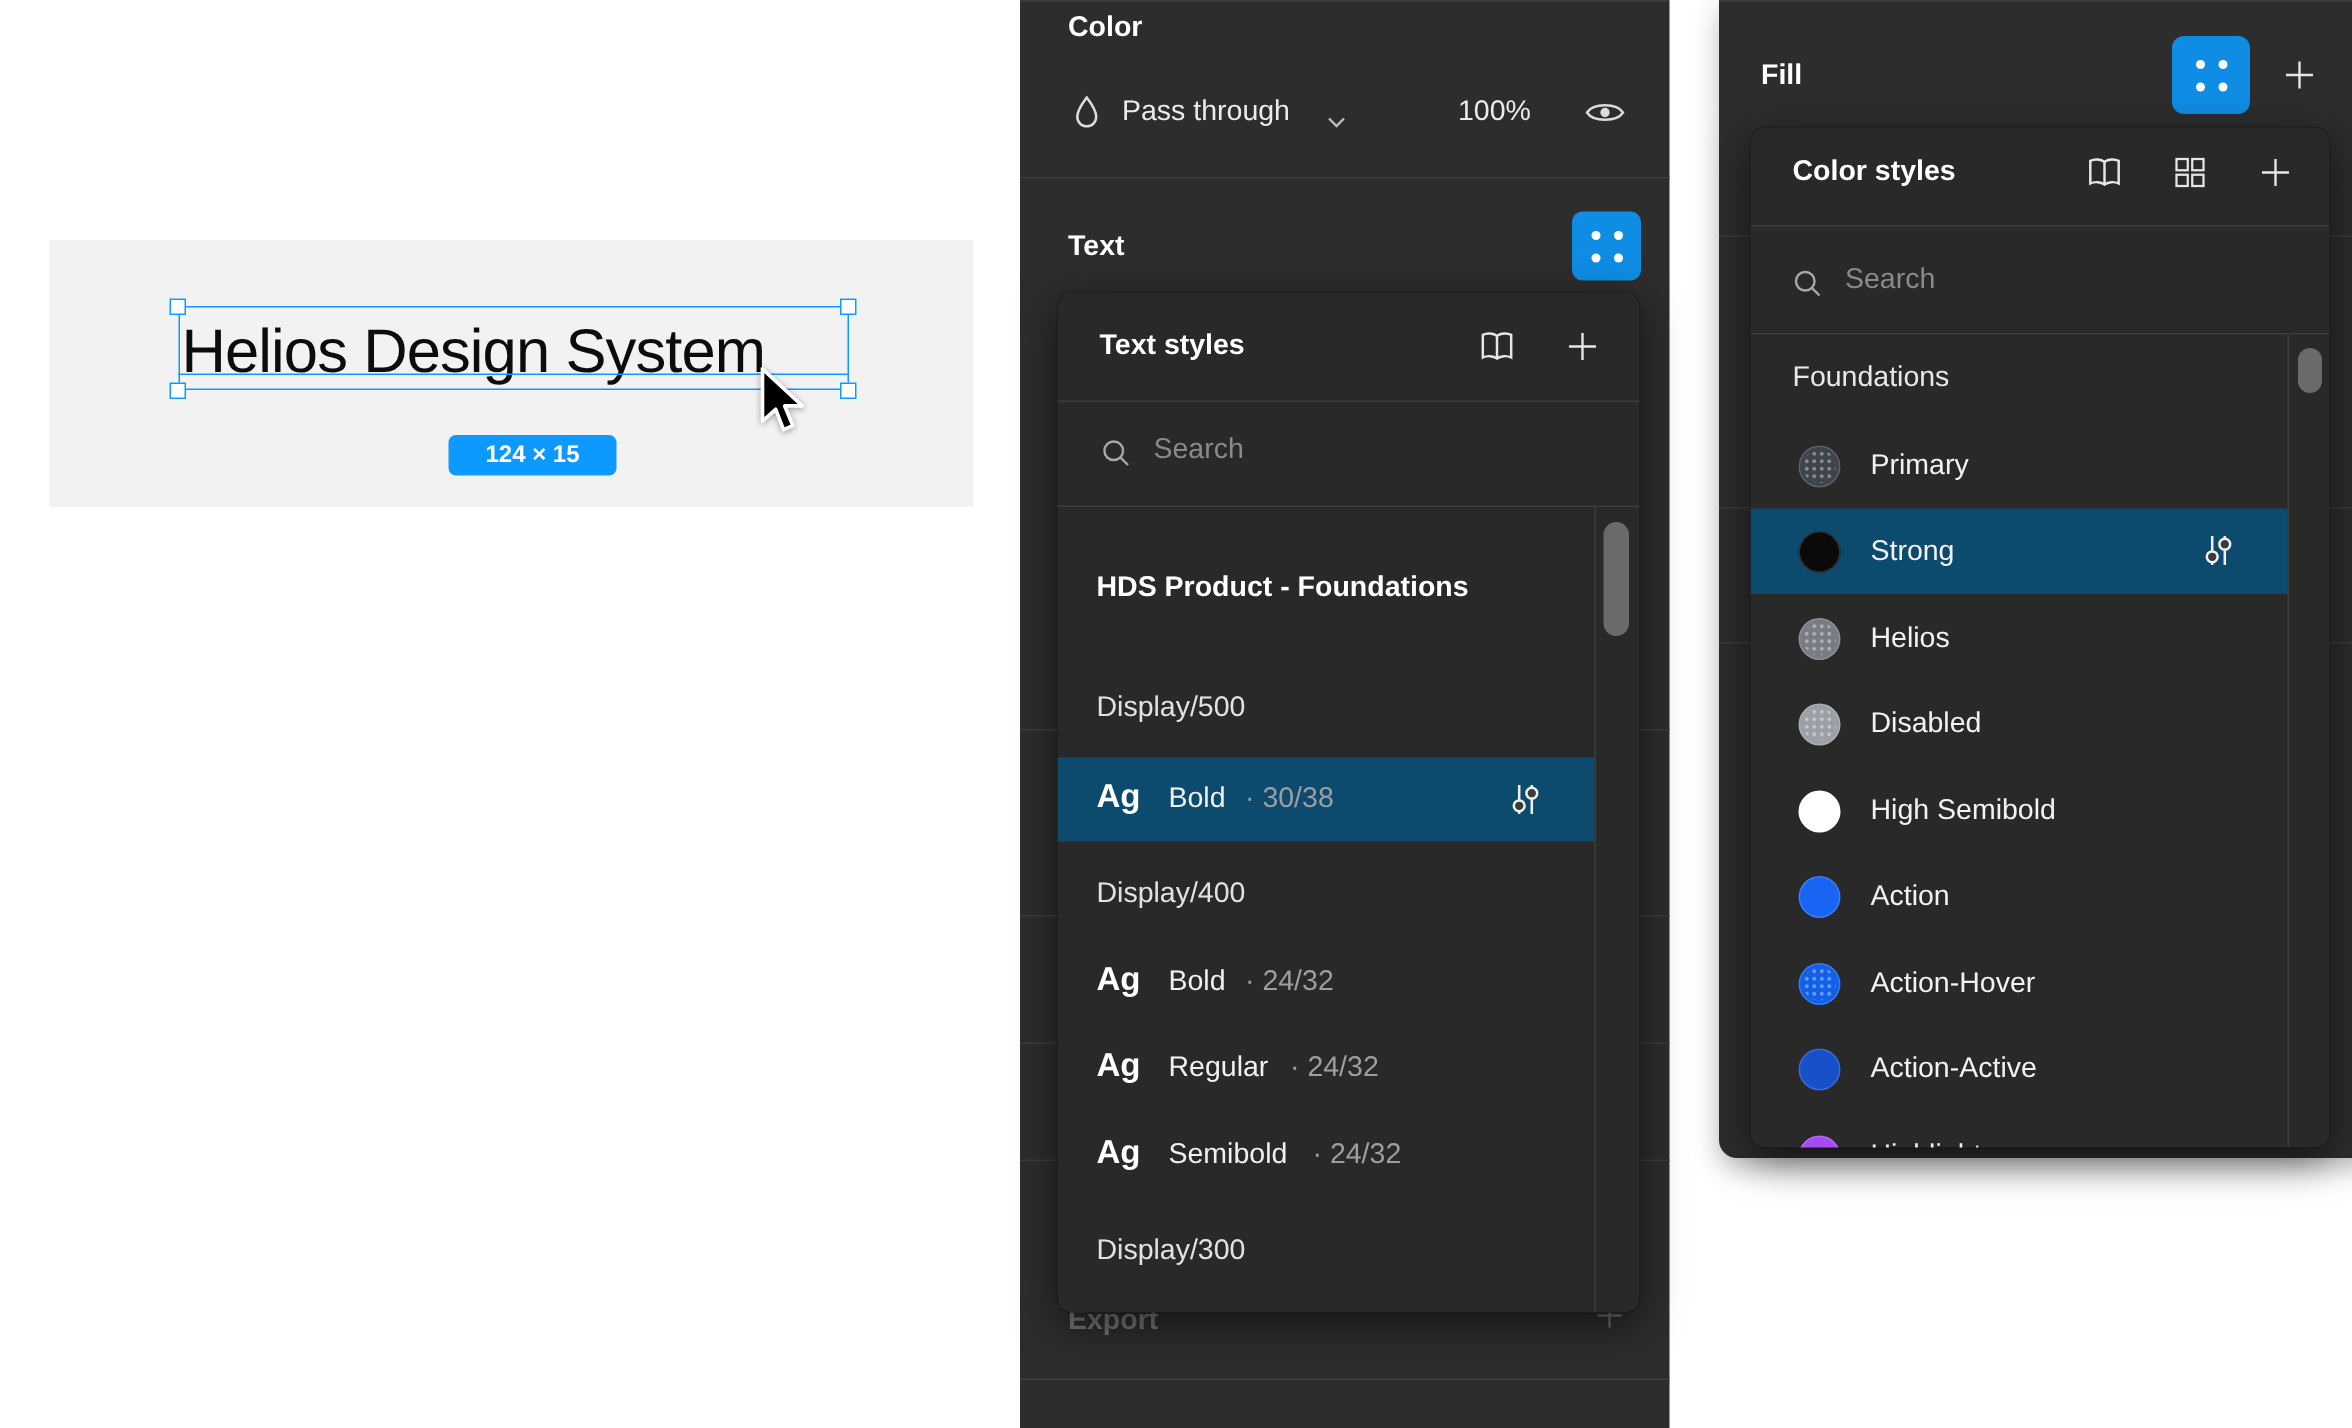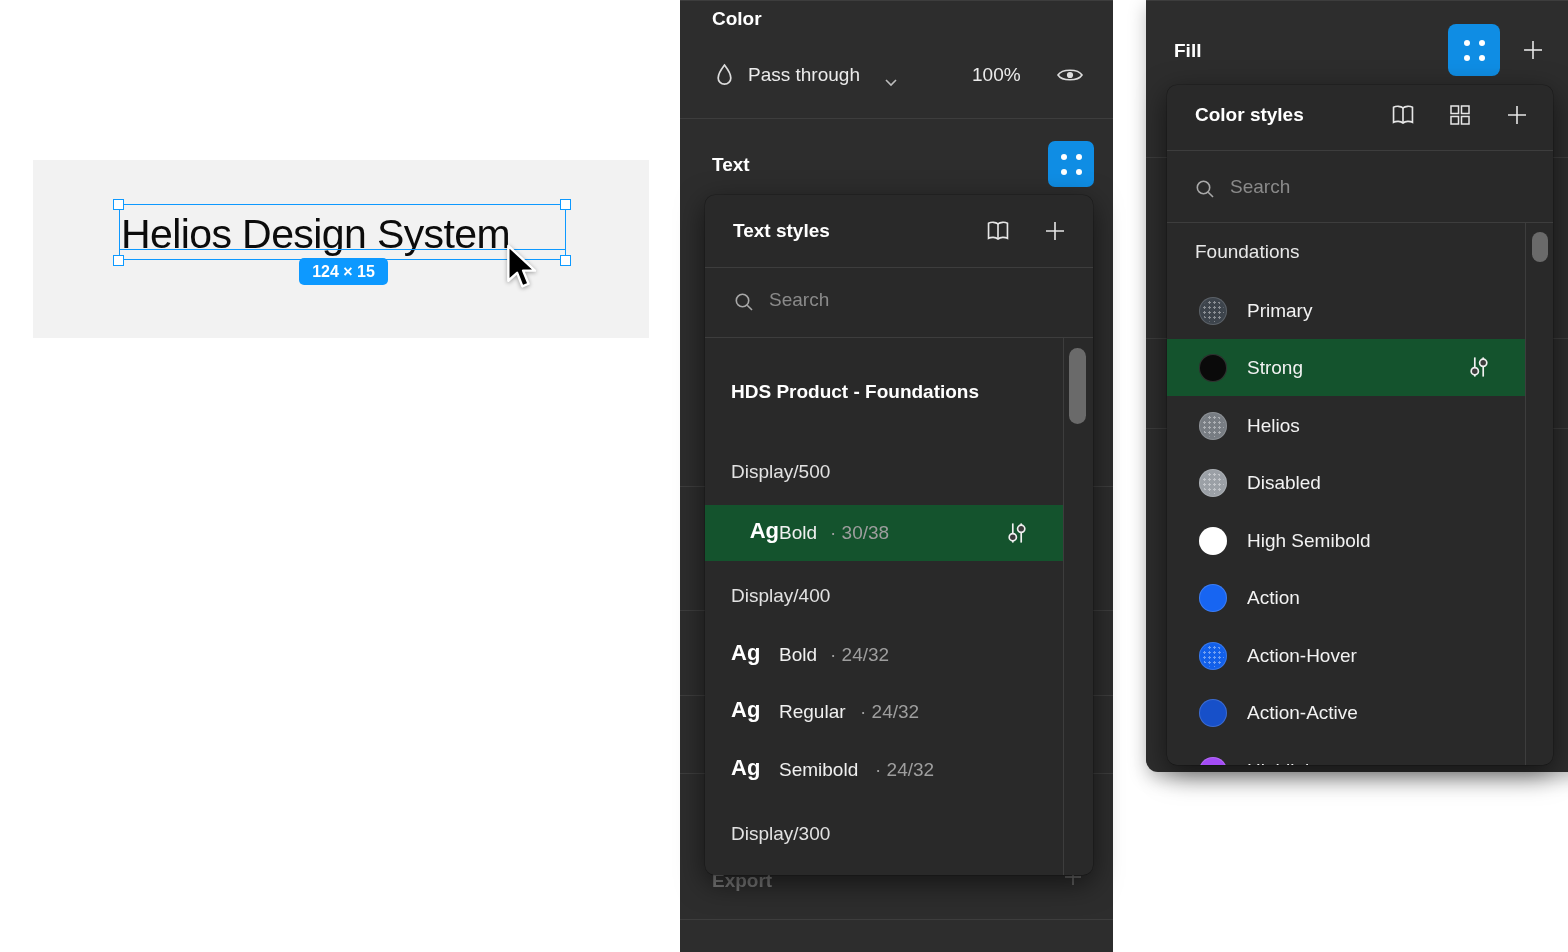--- a/index.html
+++ b/index.html
@@ -8,21 +8,21 @@
   .abs{position:absolute;}
 
   
   .canvas-frame{left:33px;top:160px;width:616px;height:178px;background:#f2f2f2;}
   .canvas-text{left:121px;top:211px;font-size:41px;letter-spacing:-0.6px;color:#0c0c0c;white-space:nowrap;}
   .sel-box{left:119px;top:204px;width:447px;height:56px;border:1.5px solid #0d99ff;box-sizing:border-box;}
   .sel-baseline{left:119px;top:249px;width:447px;height:0;border-top:1.5px solid #0d99ff;}
   .handle{width:11px;height:11px;background:#ffffff;border:1.5px solid #0d99ff;box-sizing:border-box;}
   .h-tl{left:113px;top:199px;} .h-tr{left:560px;top:199px;}
   .h-bl{left:113px;top:255px;} .h-br{left:560px;top:255px;}
-  .size-badge{left:299px;top:258px;width:89px;height:27px;background:#0d99ff;border-radius:5px;
+  .size-badge{left:299px;top:290px;width:112px;height:27px;background:#0d99ff;border-radius:5px;
               color:#fff;font-size:16px;font-weight:bold;display:flex;align-items:center;justify-content:center;}
   .cursor{left:506px;top:244px;filter:drop-shadow(0 1px 2px rgba(0,0,0,.35));}
 
   
   .panel{background:#2d2d2d;}
   .panel-mid{left:680px;top:0;width:433px;height:952px;}
   .panel-right{left:1146px;top:0;width:422px;height:772px;border-radius:0 0 12px 12px;
                box-shadow:0 6px 18px rgba(0,0,0,.25);padding-left:36px;}
   .hairline{left:0;right:0;top:0;height:1px;background:rgba(255,255,255,.08);}
   .divider{height:1px;background:#3d3d3d;left:0;right:0;}
@@ -37,21 +37,21 @@
 
   
   .popup{background:#292929;border-radius:10px;box-shadow:0 8px 28px rgba(0,0,0,.55),0 0 0 .5px rgba(0,0,0,.3);
          overflow:hidden;z-index:5;}
   .popup-mid{left:25px;top:195px;width:388px;height:680px;}
   .popup-right{left:21px;top:85px;width:386px;height:680px;}
   .pp-title{font-size:19px;font-weight:bold;color:#fff;}
   .search-input{background:transparent;border:none;outline:none;font-family:"Liberation Sans",sans-serif;
                 font-size:19px;color:#22c55e;width:240px;}
   .search-input::placeholder{color:#8a8a8a;}
-  .row-sel{background:#14532d;text-align:right;}
+  .row-sel{background:#0c4a6e;}
   .group-label{font-size:19px;color:#e2e2e2;}
   .lib-label{font-size:19px;font-weight:bold;color:#ffffff;}
   .ag{font-size:22px;font-weight:bold;color:#fff;width:48px;}
   .style-name{font-size:19px;color:#f0f0f0;}
   .style-size{font-size:19px;color:#9e9e9e;margin-left:7px;}
   .scroll-track{width:1px;background:#3d3d3d;}
   .scroll-thumb{background:#6a6a6a;border-radius:9px;}
 
   .swatch{width:28px;height:28px;border-radius:50%;box-shadow:inset 0 0 0 1px rgba(255,255,255,.16);position:relative;flex:none;}
   .swatch.textured::after{content:"";position:absolute;inset:3px;border-radius:50%;

